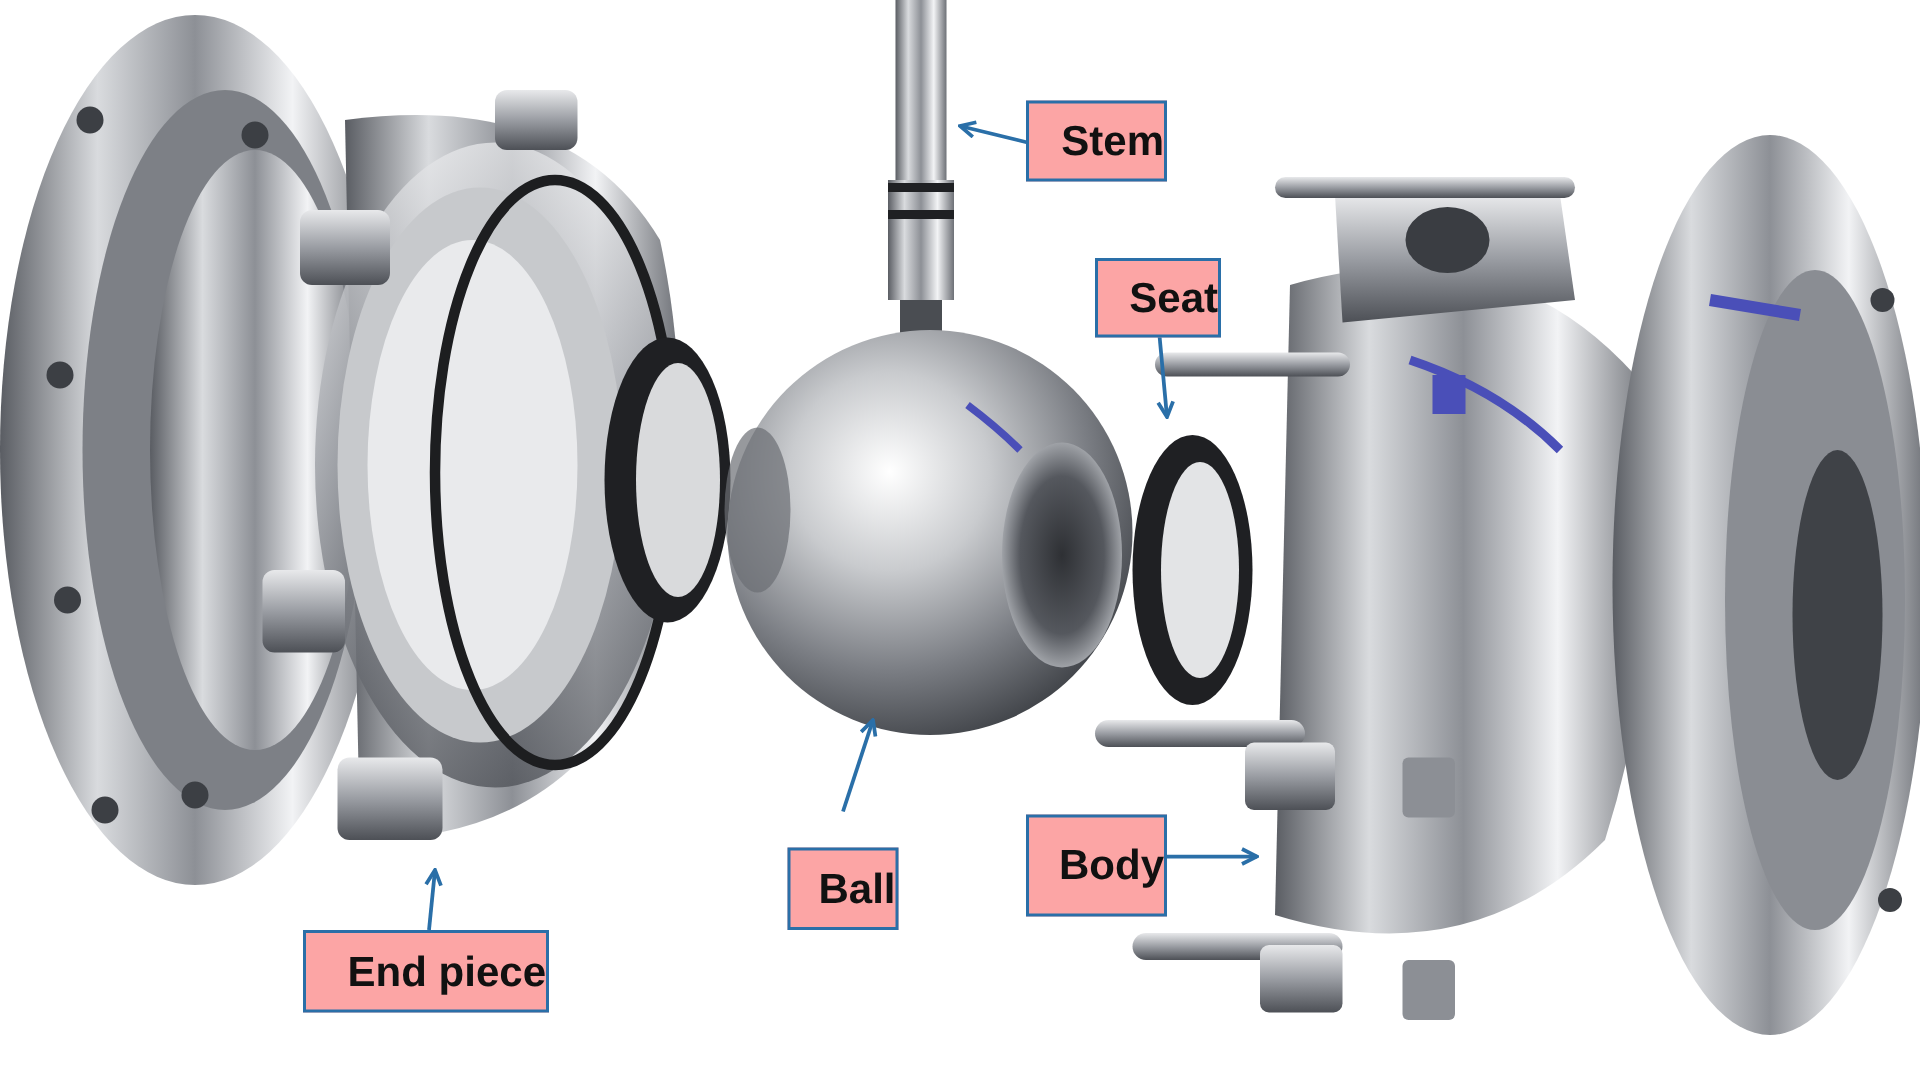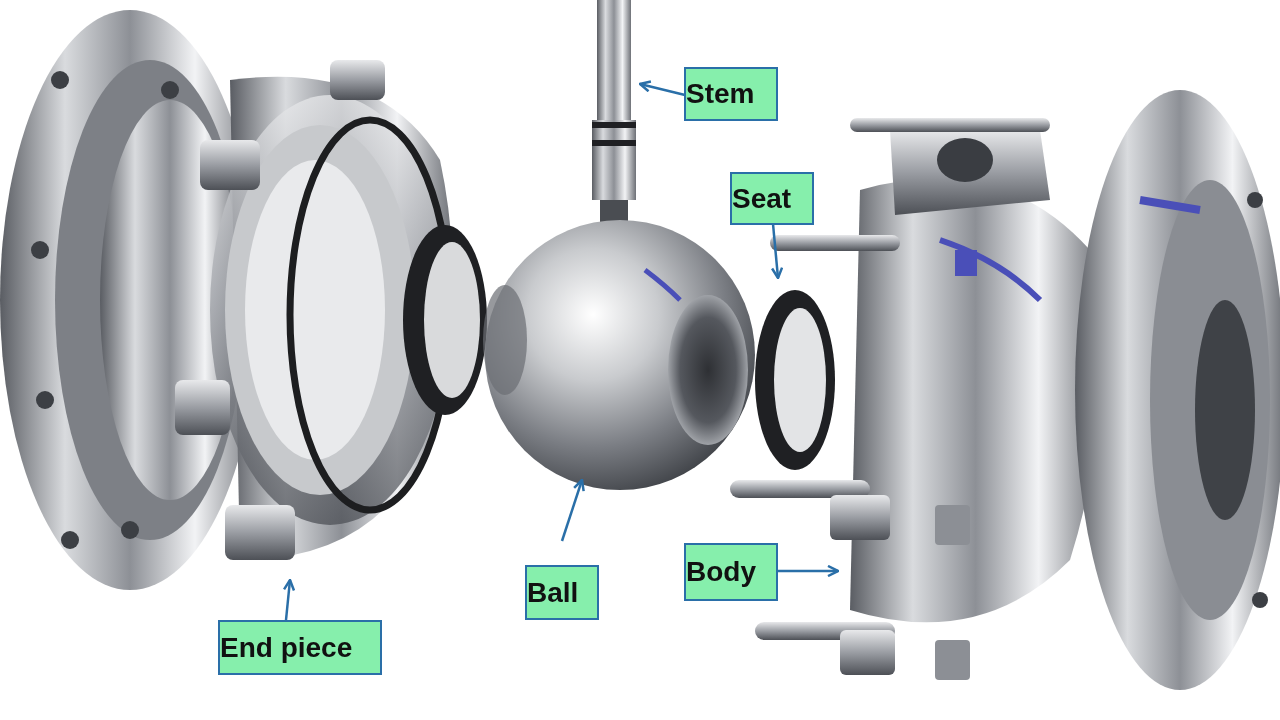--- a/index.html
+++ b/index.html
@@ -1,20 +1,20 @@
 <!DOCTYPE html>
 <html><head>
 <meta charset="utf-8">
 <style>
   html,body{margin:0;padding:0;}
   body{width:1280px;height:720px;overflow:hidden;background:#ffffff;font-family:"DejaVu Sans",sans-serif;position:relative;}
   #art{position:absolute;left:0;top:0;width:1280px;height:720px;}
-  .label{position:absolute;box-sizing:border-box;border:2px solid #2a6fa8;background:#86efac;color:#111;
+  .label{position:absolute;box-sizing:border-box;border:2px solid #2a6fa8;background:#fca5a5;color:#111;
          font-family:"Liberation Sans","DejaVu Sans",sans-serif;font-size:28px;font-weight:bold;
-         display:flex;align-items:center;justify-content:flex-start;line-height:1;}
+         display:flex;align-items:center;justify-content:flex-end;line-height:1;}
 </style>
 </head>
 <body>
 
 <svg id="art" viewBox="0 0 1280 720" xmlns="http://www.w3.org/2000/svg">
   <defs>
     <linearGradient id="metal" x1="0" y1="0" x2="1" y2="0">
       <stop offset="0" stop-color="#5a5d63"></stop>
       <stop offset="0.25" stop-color="#d9dbde"></stop>
       <stop offset="0.5" stop-color="#8d9096"></stop>
@@ -123,18 +123,18 @@
 
 <div class="label" style="left:684px;top:67px;width:94px;height:54px;">
   <span>Stem</span>
 </div>
 <div class="label" style="left:730px;top:160px;width:84px;height:53px;margin-top:12px;">
   <span>Seat</span>
 </div>
 <div class="label" style="left:525px;top:565px;width:74px;height:55px;">
   <span>Ball</span>
 </div>
-<div class="label" style="left:684px;top:543px;width:94px;height:58px;">
+<div class="label" style="left:684px;top:543px;width:94px;height:68px;">
   <span>Body</span>
 </div>
-<div class="label" style="left:202px;top:620px;width:164px;height:55px;margin-left:16px;">
+<div class="label" style="left:202px;top:620px;width:164px;height:55px;">
   <span>End piece</span>
 </div>
 
 </body></html>

